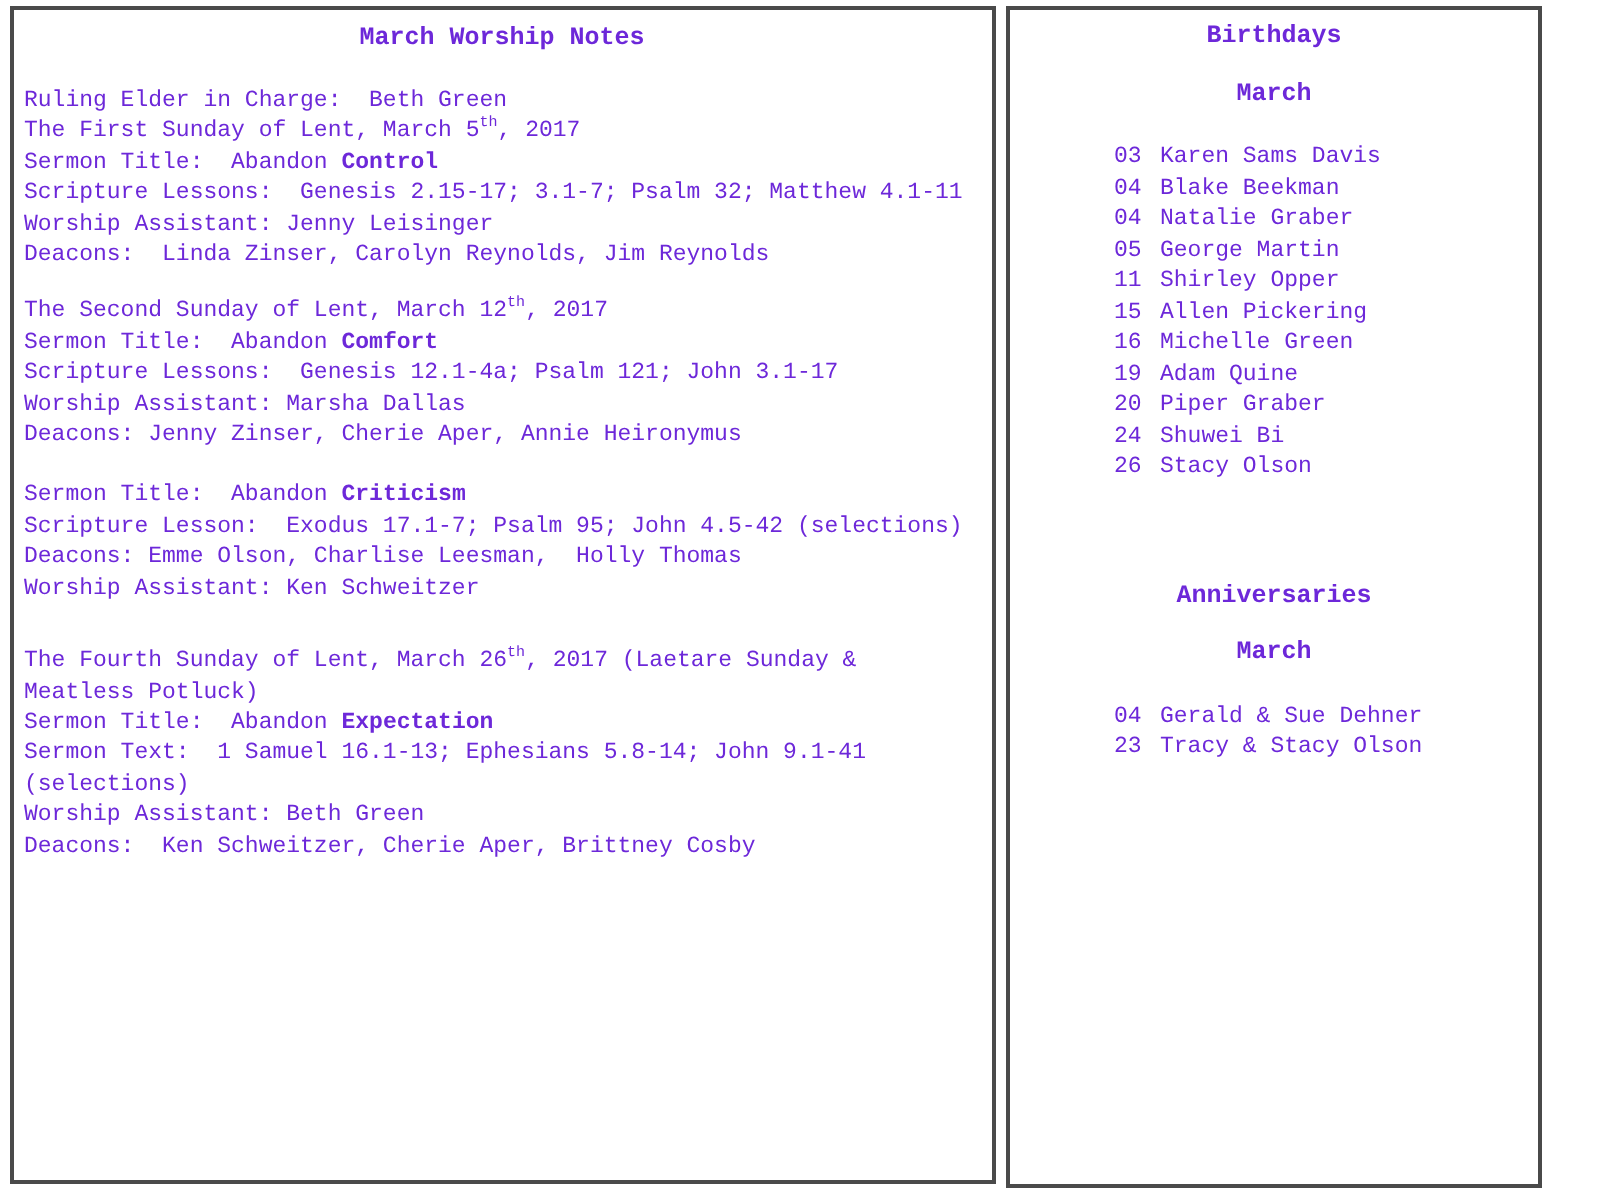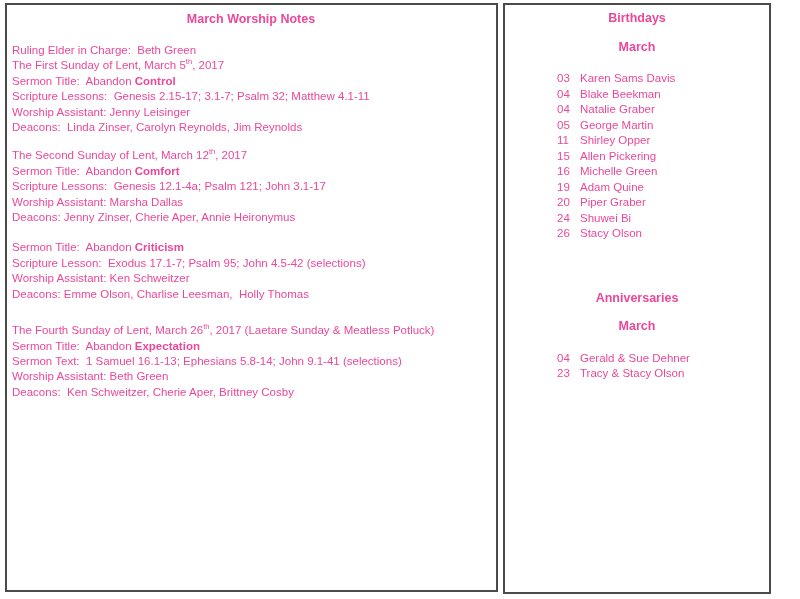--- a/index.html
+++ b/index.html
@@ -1,22 +1,22 @@
 <!DOCTYPE html>
 <html><head>
 <meta charset="utf-8">
 <style>
   html, body { margin: 0; padding: 0; background: #ffffff; }
   .page {
     position: relative;
     width: 800px;
     height: 599px;
     background: #ffffff;
-    font-family: Liberation Sans, sans-serif;
-    color: #ec4899;
+    font-family: Liberation Mono, monospace;
+    color: #6d28d9;
     overflow: hidden;
   }
   .box {
     position: absolute;
     top: 3px;
     background: #ffffff;
     border: 2px solid #4a4a4a;
     box-sizing: border-box;
   }
   .box-left {
@@ -93,22 +93,22 @@
       <div class="line"><span>The Second Sunday of Lent, March 12</span><span class="sup">th</span><span>, 2017</span></div>
       <div class="line"><span>Sermon Title:  Abandon </span><span class="b">Comfort</span></div>
       <div class="line">Scripture Lessons:  Genesis 12.1-4a; Psalm 121; John 3.1-17</div>
       <div class="line">Worship Assistant: Marsha Dallas</div>
       <div class="line">Deacons: Jenny Zinser, Cherie Aper, Annie Heironymus</div>
     </div>
 
     <div class="section-3">
       <div class="line"><span>Sermon Title:  Abandon </span><span class="b">Criticism</span></div>
       <div class="line">Scripture Lesson:  Exodus 17.1-7; Psalm 95; John 4.5-42 (selections)</div>
+      <div class="line">Deacons: Emme Olson, Charlise Leesman,  Holly Thomas</div>
       <div class="line">Worship Assistant: Ken Schweitzer</div>
-      <div class="line">Deacons: Emme Olson, Charlise Leesman,  Holly Thomas</div>
     </div>
 
     <div class="section-4">
       <div class="line"><span>The Fourth Sunday of Lent, March 26</span><span class="sup">th</span><span>, 2017 (Laetare Sunday &amp; Meatless Potluck)</span></div>
       <div class="line"><span>Sermon Title:  Abandon </span><span class="b">Expectation</span></div>
       <div class="line">Sermon Text:  1 Samuel 16.1-13; Ephesians 5.8-14; John 9.1-41 (selections)</div>
       <div class="line">Worship Assistant: Beth Green</div>
       <div class="line">Deacons:  Ken Schweitzer, Cherie Aper, Brittney Cosby</div>
     </div>
   </div>

